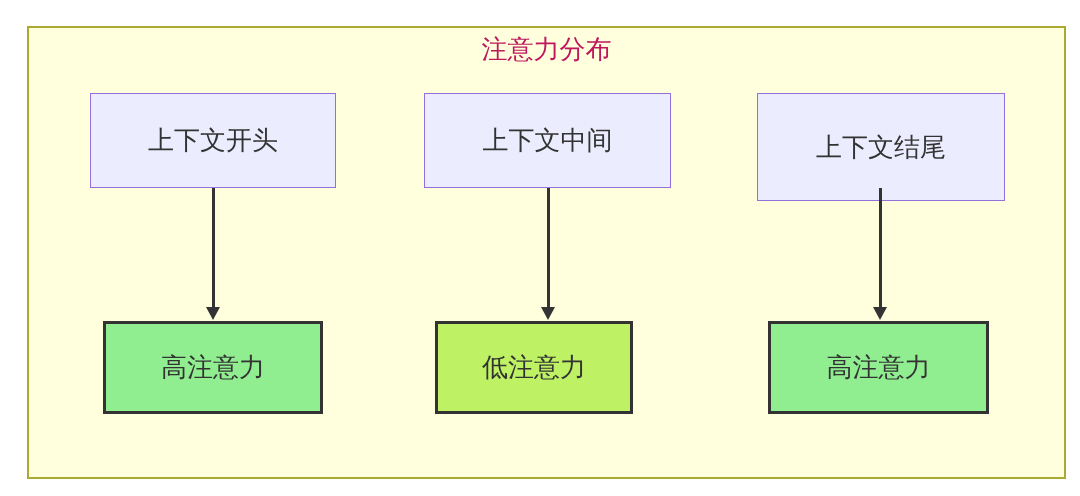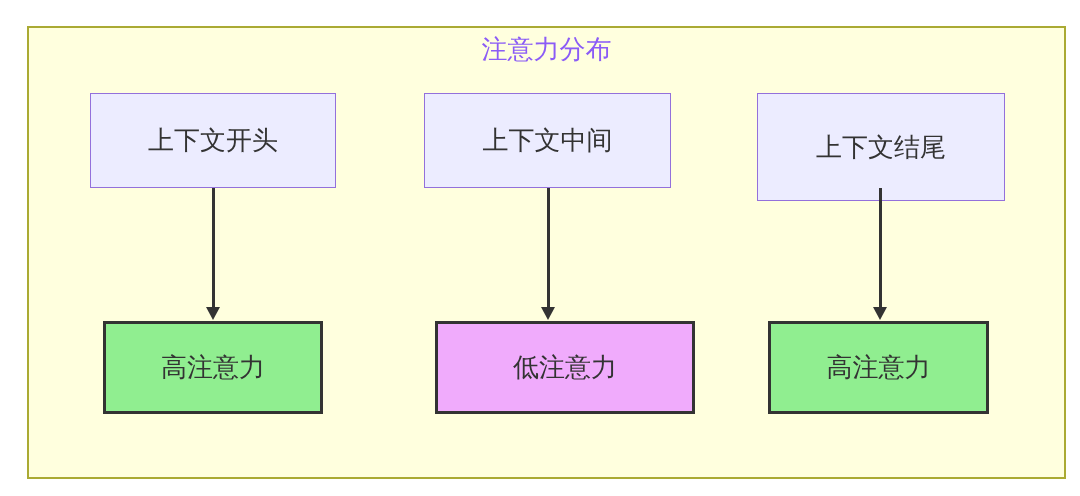--- a/index.html
+++ b/index.html
@@ -53,37 +53,37 @@
     border-top: 13px solid #333333;
   }
 </style>
 </head>
 <body>
 
 <div class="stage">
 
   <div class="cluster" style="background-color: rgb(255, 255, 222); border-color: rgb(170, 170, 51);"></div>
 
-  <div class="cluster-title" style="color: #8b5cf6;">注意力分布</div>
+  <div class="cluster-title" style="color: #be185d;">注意力分布</div>
 
   <div class="node source" style="left: 90px; top: 93px; width: 246px; height: 95px; background-color: rgb(236, 236, 255); border-color: rgb(147, 112, 219); font-family: Liberation Serif, serif;">
     <span>上下文开头</span>
   </div>
   <div class="arrow-shaft" style="left: 212px; top: 188px; height: 120px; background-color: rgb(51, 51, 51);"></div>
   <div class="arrow-head" style="left: 206px; top: 307px; border-top-color: rgb(51, 51, 51);"></div>
   <div class="node target" style="left: 103px; top: 321px; width: 220px; height: 93px; background-color: rgb(144, 238, 144); border-color: rgb(51, 51, 51);">
     <span>高注意力</span>
   </div>
 
   <div class="node source" style="left: 424px; top: 93px; width: 247px; height: 95px; background-color: rgb(236, 236, 255); border-color: rgb(147, 112, 219);">
     <span>上下文中间</span>
   </div>
   <div class="arrow-shaft" style="left: 547px; top: 188px; height: 120px; background-color: rgb(51, 51, 51);"></div>
   <div class="arrow-head" style="left: 541px; top: 307px; border-top-color: rgb(51, 51, 51);"></div>
-  <div class="node target" style="left: 435px; top: 321px; width: 260px; height: 93px; background-color: #f0abfc; border-color: rgb(51, 51, 51);">
+  <div class="node target" style="left: 435px; top: 321px; width: 198px; height: 93px; background-color: #bef264; border-color: rgb(51, 51, 51);">
     <span>低注意力</span>
   </div>
 
   <div class="node source" style="left: 757px; top: 93px; width: 248px; height: 108px; background-color: rgb(236, 236, 255); border-color: rgb(147, 112, 219);">
     <span>上下文结尾</span>
   </div>
   <div class="arrow-shaft" style="left: 879px; top: 188px; height: 120px; background-color: rgb(51, 51, 51);"></div>
   <div class="arrow-head" style="left: 873px; top: 307px; border-top-color: rgb(51, 51, 51);"></div>
   <div class="node target" style="left: 768px; top: 321px; width: 221px; height: 93px; background-color: rgb(144, 238, 144); border-color: rgb(51, 51, 51);">
     <span>高注意力</span>

